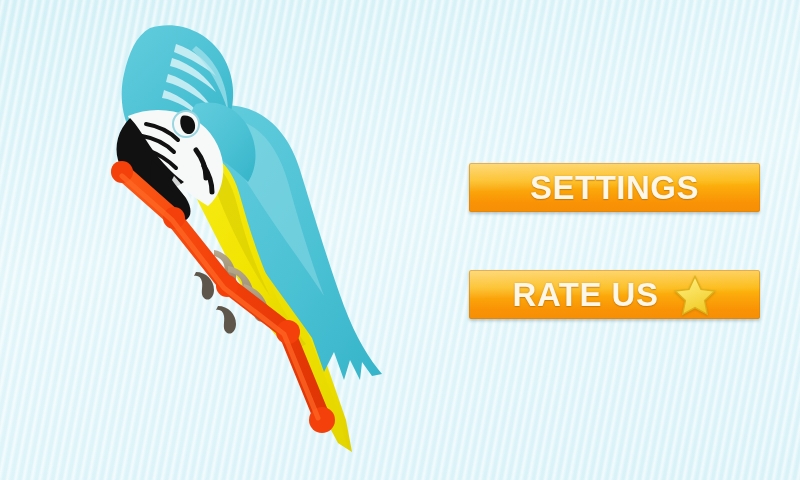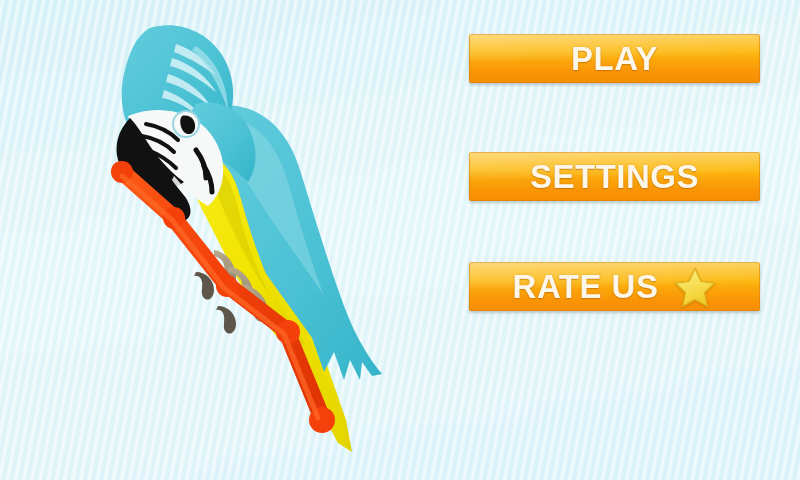--- a/index.html
+++ b/index.html
@@ -99,22 +99,22 @@
     font-weight: bold;
     letter-spacing: 0.5px;
     color: #fdf7ea;
     text-shadow:
       0 1px 1px rgba(176,96,4,0.55),
       0 0 2px rgba(176,96,4,0.35);
     white-space: nowrap;
     line-height: 1;
   }
   #btn-play    { top: 34px; }
-  #btn-settings{ top: 152px; }
-  #btn-rate    { top: 262px; }
+  #btn-settings{ top: 163px; }
+  #btn-rate    { top: 270px; }
   #btn-more    { top: 388px; }
 
   #btn-rate .btn-row {
     position: relative;
     z-index: 2;
     display: flex;
     align-items: center;
     gap: 16px;
   }
   .star-icon {
@@ -262,23 +262,20 @@
       <circle cx="227" cy="286" r="11" fill="#f4400a"></circle>
       <circle cx="288" cy="332" r="12" fill="#f4400a"></circle>
       <circle cx="322" cy="420" r="13" fill="#f4400a"></circle>
 
       <path d="M122 176 L 172 220 L 224 288 L 284 334 L 318 418" stroke="#fd6a26" stroke-width="5" fill="none" stroke-linecap="round" opacity="0.7"></path>
     </g>
   </svg>
 
   <div id="menu">
 
-    <button class="menu-button" id="btn-play">
-      <span class="btn-label">PLAY</span>
-    </button>
 
     <button class="menu-button" id="btn-settings">
       <span class="btn-label">SETTINGS</span>
     </button>
 
     <button class="menu-button" id="btn-rate">
       <span class="btn-row">
         <span class="btn-label">RATE US</span>
         <svg class="star-icon" viewBox="0 0 50 50">
           <defs>

